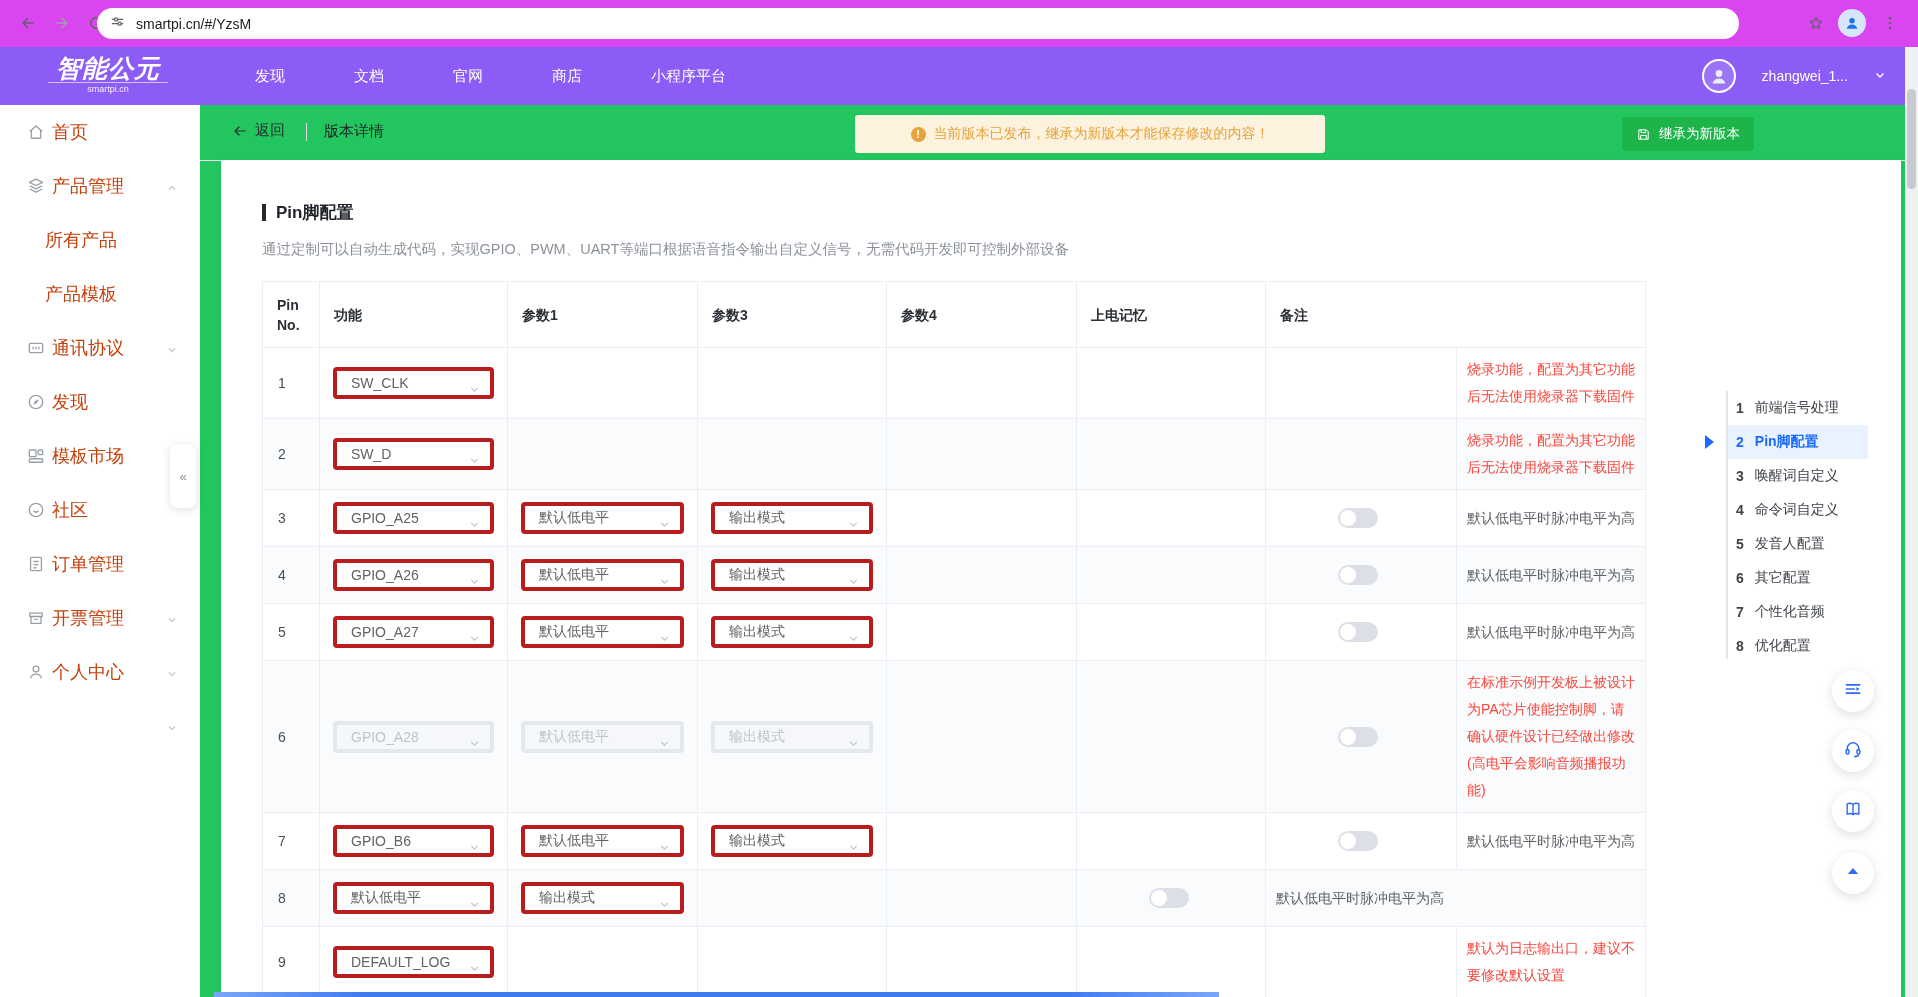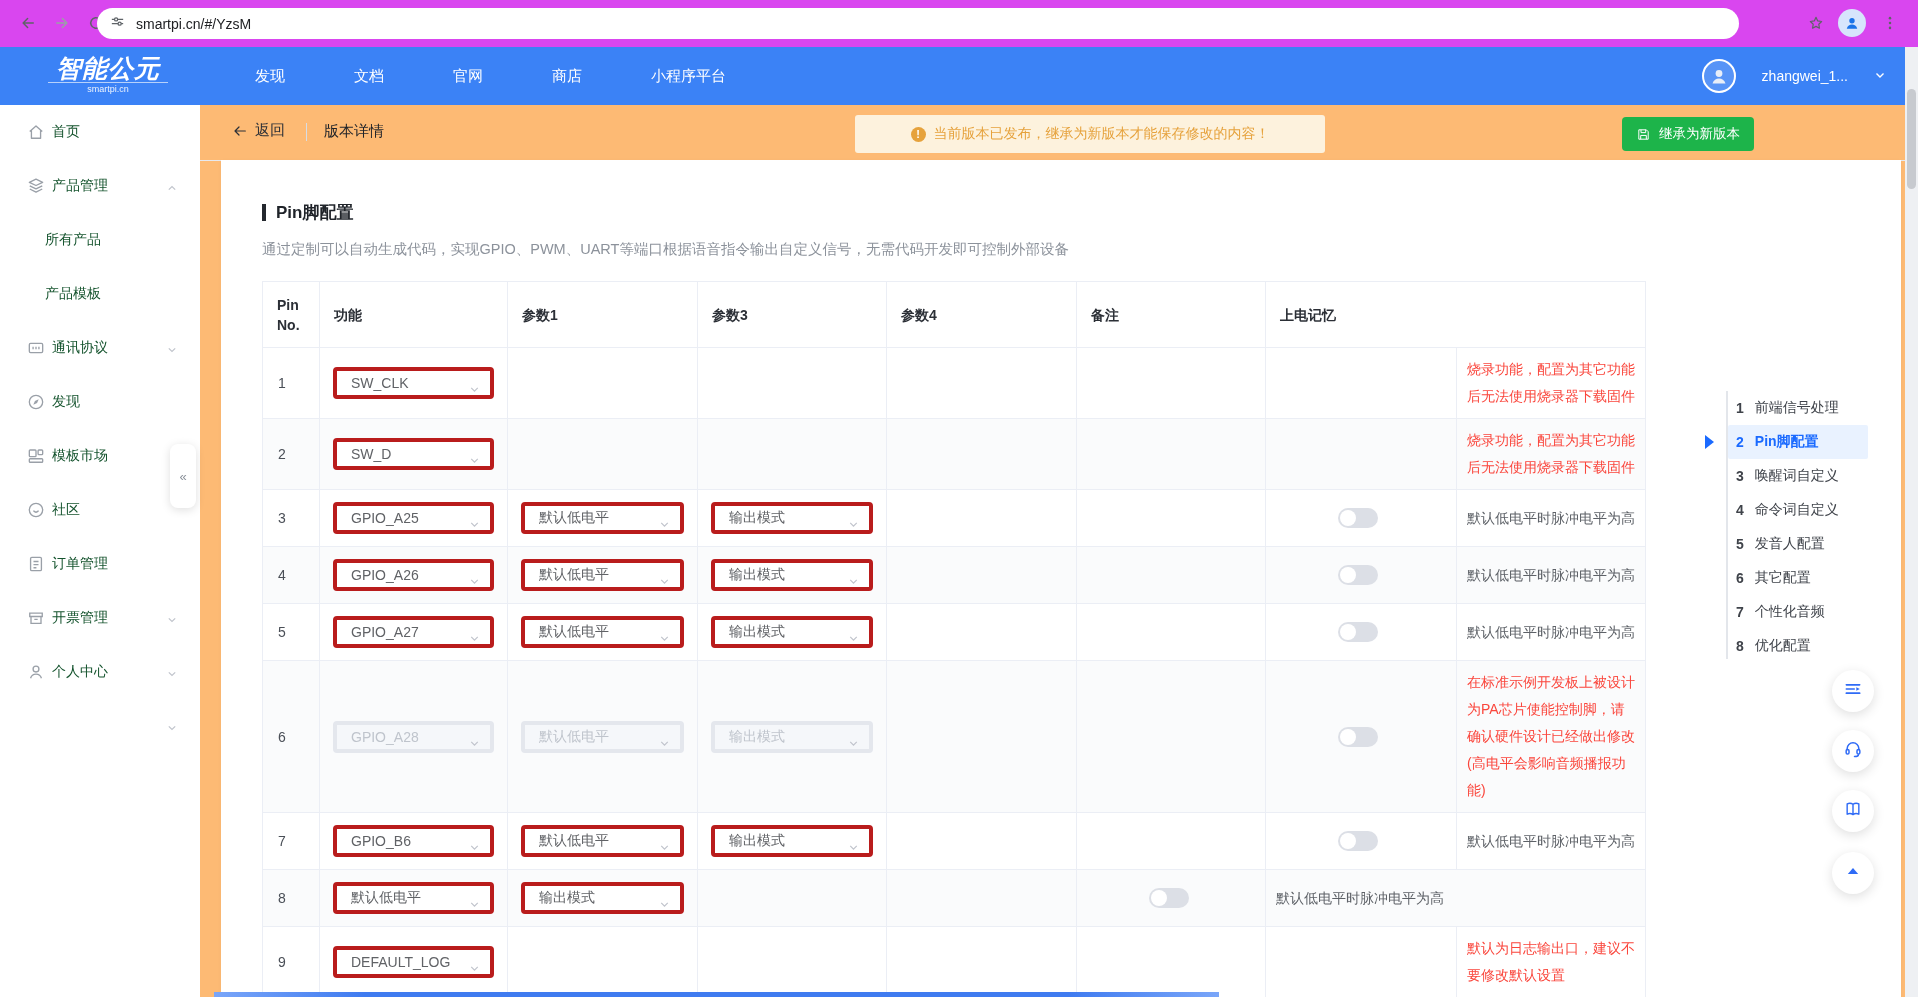--- a/index.html
+++ b/index.html
@@ -7,45 +7,45 @@
   
   #chrome{position:absolute;left:0;top:0;width:1918px;height:47px;background:#d946ef;border-bottom:1px solid #dde1e8;}
   .chrome-btn{position:absolute;top:9px;width:28px;height:28px;color:#5f6368;display:flex;align-items:center;justify-content:center;border-radius:50%;}
   .chrome-btn svg{width:18px;height:18px;}
   #url-pill{position:absolute;left:97px;top:8px;width:1642px;height:31px;background:#ffffff;border-radius:16px;display:flex;align-items:center;padding-left:12px;box-sizing:border-box;}
   #url-pill .ic svg{width:17px;height:17px;color:#5f6368;}
   #url-text{font-size:14px;color:#202124;margin-left:10px;}
   #chrome-avatar{position:absolute;right:52px;top:9px;width:28px;height:28px;border-radius:50%;background:#d7e5fc;color:#1a73e8;display:flex;align-items:center;justify-content:center;}
   #chrome-avatar svg{width:18px;height:18px;}
   
-  #navbar{position:absolute;left:0;top:47px;width:1918px;height:74px;background:#3b82f6;color:#fff;}
+  #navbar{position:absolute;left:0;top:47px;width:1918px;height:74px;background:#8b5cf6;color:#fff;}
   #logo{position:absolute;left:48px;top:8px;width:120px;text-align:center;cursor:pointer;}
   #logo-main{font-size:25px;font-weight:bold;font-style:italic;letter-spacing:1px;line-height:26px;}
   #logo-sub{font-size:9px;opacity:.9;border-top:1px solid rgba(255,255,255,.7);margin-top:1px;padding-top:1px;}
   #nav-items{position:absolute;left:255px;top:0;height:58px;display:flex;align-items:center;gap:69px;}
   .nav-item{font-size:15px;color:#fff;cursor:pointer;white-space:nowrap;}
   #user-box{position:absolute;right:32px;top:0;height:58px;display:flex;align-items:center;gap:26px;}
   #user-avatar{width:34px;height:34px;border-radius:50%;border:2px solid #fff;box-sizing:border-box;display:flex;align-items:center;justify-content:center;color:#e9eef8;background:rgba(255,255,255,.15);}
   #user-avatar svg{width:24px;height:24px;}
   #user-name{font-size:14px;}
   .wchev svg{width:12px;height:12px;color:#fff;}
   
   #sidebar{position:absolute;left:0;top:105px;width:200px;height:892px;background:#fff;border-right:1px solid #eef0f2;}
   .side-item{position:relative;height:54px;display:flex;align-items:center;cursor:pointer;}
   .side-item .ic{position:absolute;left:26px;width:20px;height:20px;color:#9aa0a8;}
   .side-item .ic svg{width:20px;height:20px;}
-  .side-label{position:absolute;left:52px;font-size:14px;color:#14532d;}
+  .side-label{position:absolute;left:52px;font-size:18px;color:#c2410c;}
   .side-item.sub .side-label{left:45px;}
   .chev{position:absolute;right:22px;width:12px;height:12px;color:#c0c4cc;}
   .chev svg{width:12px;height:12px;}
   .chev.up svg{transform:rotate(180deg);}
   #collapse-handle{position:absolute;left:170px;top:444px;width:26px;height:64px;background:#fff;border-radius:8px;
     box-shadow:0 2px 10px rgba(0,0,0,.13);display:flex;align-items:center;justify-content:center;color:#8a9099;font-size:13px;cursor:pointer;z-index:5;}
   
-  #main{position:absolute;left:200px;top:105px;width:1718px;height:892px;background:#fdba74;}
+  #main{position:absolute;left:200px;top:105px;width:1718px;height:892px;background:#22c55e;}
   #page-header{position:absolute;left:0;top:0;width:100%;height:55px;border-bottom:1px solid #e7e9ee;}
   #back-btn{position:absolute;left:32px;top:16px;display:flex;align-items:center;gap:7px;font-size:15px;color:#2b2f36;cursor:pointer;}
   #back-btn svg{width:16px;height:16px;}
   #hdr-divider{position:absolute;left:106px;top:18px;width:1px;height:18px;background:#d8dce3;}
   #hdr-title{position:absolute;left:124px;top:17px;font-size:15px;font-weight:500;color:#1f2329;}
   #warn-banner{position:absolute;left:655px;top:10px;width:470px;height:38px;background:#fdf2dd;border-radius:3px;
     display:flex;align-items:center;justify-content:center;gap:8px;}
   #warn-icon{width:15px;height:15px;border-radius:50%;background:#e6a23c;color:#fff;font-size:11px;font-weight:bold;
     display:flex;align-items:center;justify-content:center;line-height:1;}
   #warn-text{font-size:14px;color:#e6a23c;}
@@ -296,22 +296,22 @@
       <div id="sec-title">Pin脚配置</div>
     </div>
     <div id="sec-desc">通过定制可以自动生成代码，实现GPIO、PWM、UART等端口根据语音指令输出自定义信号，无需代码开发即可控制外部设备</div>
     <div id="ptable">
       <div class="trow head" id="thead">
           <div class="th">Pin No.</div>
           <div class="th">功能</div>
           <div class="th">参数1</div>
           <div class="th">参数3</div>
           <div class="th">参数4</div>
+          <div class="th">上电记忆</div>
           <div class="th">备注</div>
-          <div class="th">上电记忆</div>
         </div>
       <div id="tbody">
           <div class="trow">
             <div class="td pin">1</div>
             <div class="td">
               <div class="sel">
                 <span>SW_CLK</span>
                 <span>
                   <svg class="car" viewBox="0 0 14 14">
                     <path d="M3.5 5.2 7 8.7l3.5-3.5" fill="none" stroke="currentColor" stroke-width="1.3"></path>

